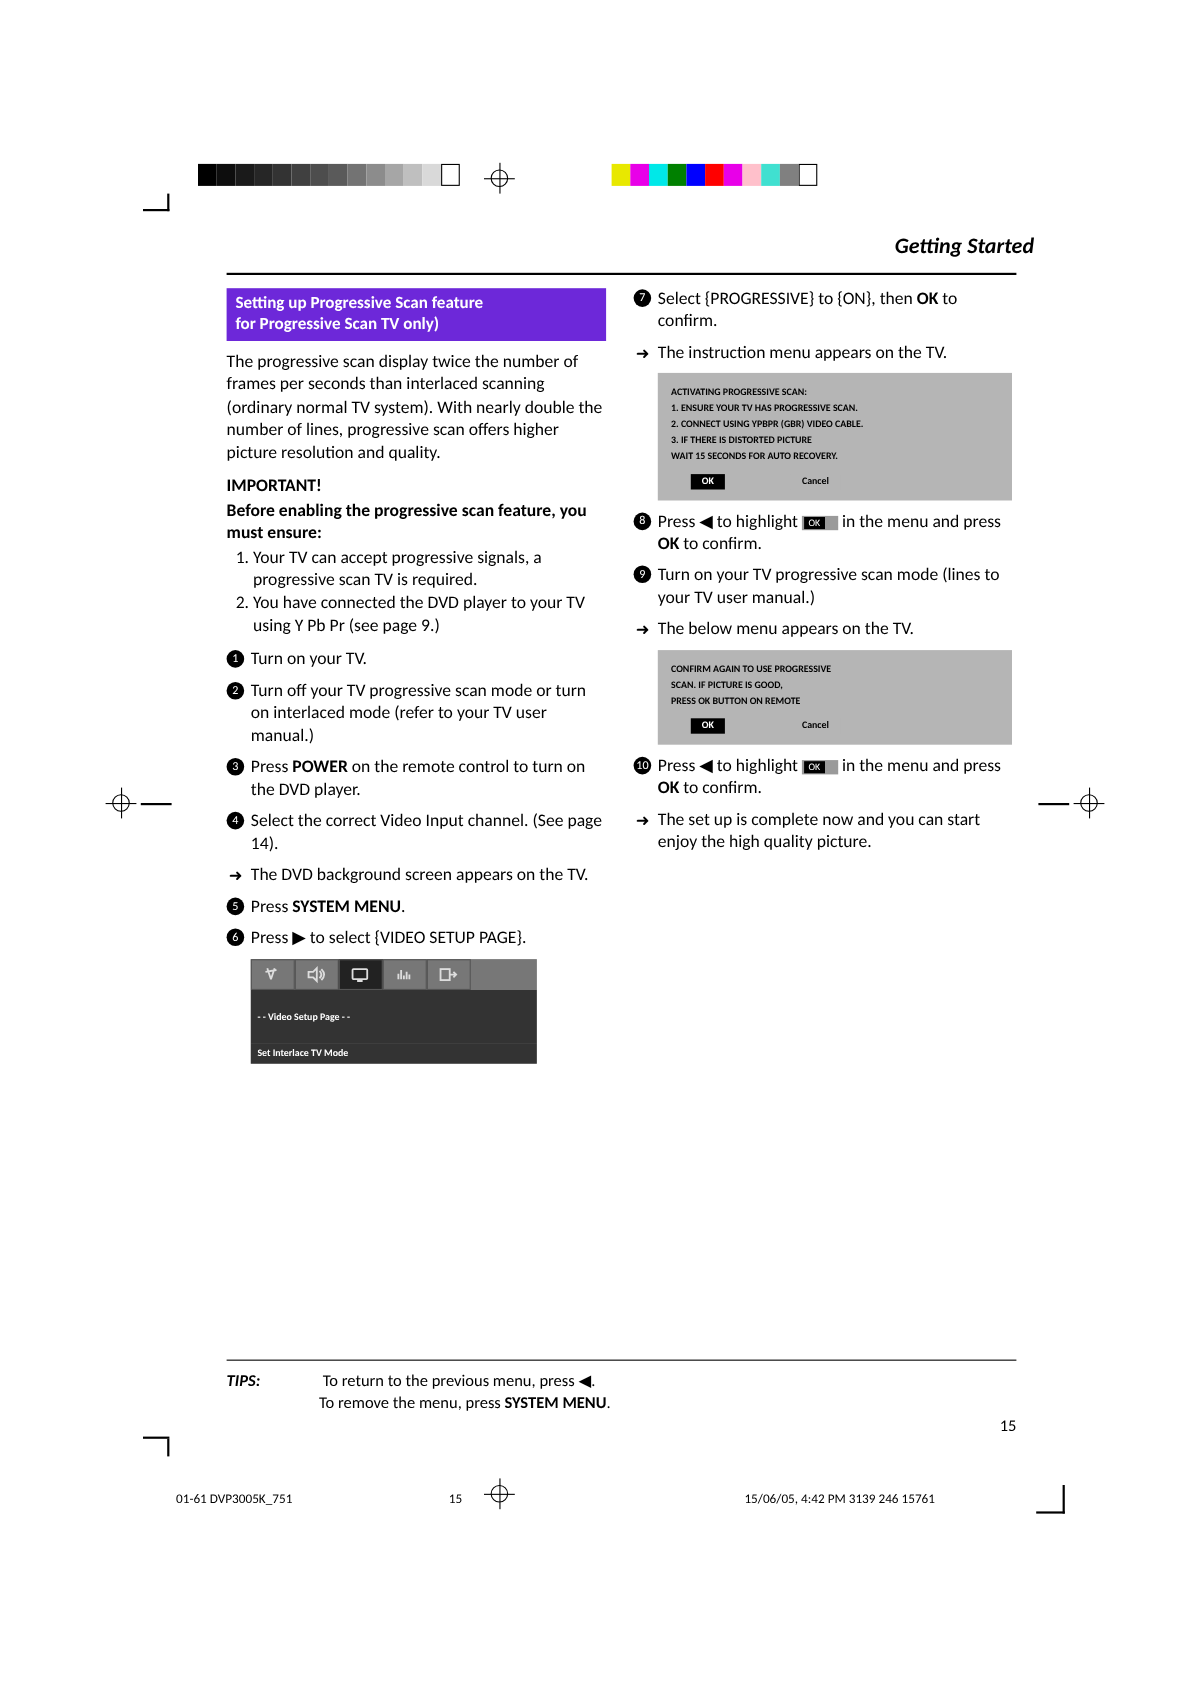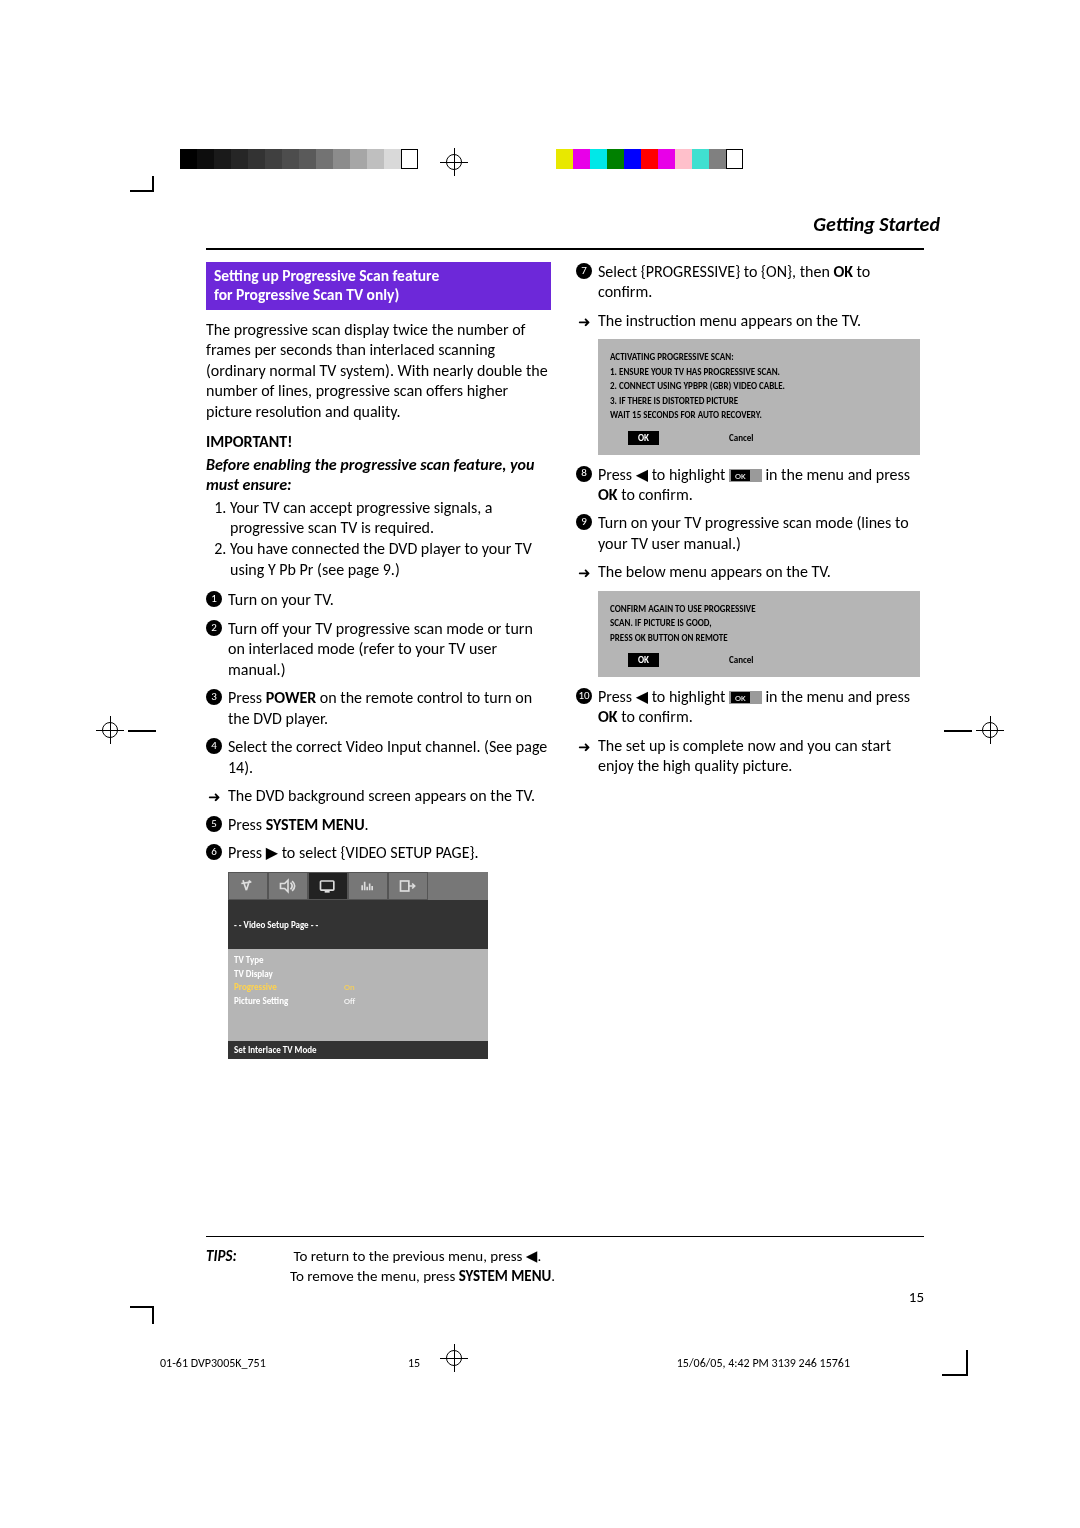--- a/index.html
+++ b/index.html
@@ -24,21 +24,21 @@
   .page-title { position:absolute; right:140px; top:212px; font-size:20px; font-weight:700; font-style:italic; }
   .rule { position:absolute; left:206px; right:156px; top:248px; height:1.5px; background:#000; }
   .side-rule { position:absolute; top:730px; width:28px; height:2px; }
   .side-reg  { top:716px; }
   .col { position:absolute; top:262px; width:345px; font-size:16px; line-height:1.28; }
   .col-left  { left:206px; }
   .col-right { left:576px; }
   .section-head { background:#6d28d9; color:#fff; font-weight:700; padding:4px 8px 5px 8px; font-size:15.5px; line-height:1.25; margin-bottom:10px; }
   .para { margin:0 0 10px 0; }
   .imp  { font-weight:700; }
-  .sub  { font-weight:700; margin:2px 0 2px 0;font-style:italic; }
+  .sub  { font-weight:700; margin:2px 0 2px 0; }
   ol.checks { margin:2px 0 10px 0; padding-left:24px; }
   ol.checks li { margin:0 0 1px 0; padding-left:0; }
   .step { position:relative; padding-left:22px; margin:0 0 8px 0; }
   .step .num { position:absolute; left:0; top:1px; width:16px; height:16px; border-radius:50%; background:#000; color:#fff; font-size:11px; display:flex; align-items:center; justify-content:center; }
   .arrow-line { position:relative; padding-left:22px; margin:0 0 8px 0; }
   .arrow-line .arr { position:absolute; left:2px; top:2px; font-size:15px; }
   .tvbox { width:260px; background:#b5b5b5; margin:6px 0 0 22px; font-size:9px; }
   .tvbox .tab-row { display:flex; background:#777; }
   .tvbox .tab { width:38px; height:26px; border:1px solid #555; display:flex; align-items:center; justify-content:center; color:#ddd; }
   .tvbox .tab svg { width:20px; height:16px; stroke:#ddd; fill:none; stroke-width:2; }
@@ -166,36 +166,20 @@
           </svg>
         </div>
       <div class="tab">
           <svg viewBox="0 0 24 18">
             <rect x="3" y="3" width="10" height="12"></rect>
             <path d="M13 9 L20 9 M17 6 L20 9 L17 12"></path>
           </svg>
         </div>
     </div>
     <div class="hdr">- -   Video Setup Page   - -</div>
-    <div class="body">
-      <div class="row">
-          <span class="k">TV Type</span>
-        </div>
-      <div class="row">
-          <span class="k">TV Display</span>
-        </div>
-      <div class="row hi">
-          <span class="k">Progressive</span>
-          <span class="v">On</span>
-        </div>
-      <div class="row">
-          <span class="k">Picture Setting</span>
-          <span class="v">Off</span>
-        </div>
-    </div>
     <div class="ftr">Set Interlace TV Mode</div>
   </div>
 </div>
 
 <div class="col col-right">
   <div class="step"><span class="num">7</span><span>Select {PROGRESSIVE} to {ON}, then </span><b>OK</b><span> to confirm.</span></div>
   <div class="arrow-line"><span class="arr">➜</span><span>The instruction menu appears on the TV.</span></div>
 
   <div class="dialog">
     <div class="line">ACTIVATING PROGRESSIVE SCAN:</div>

